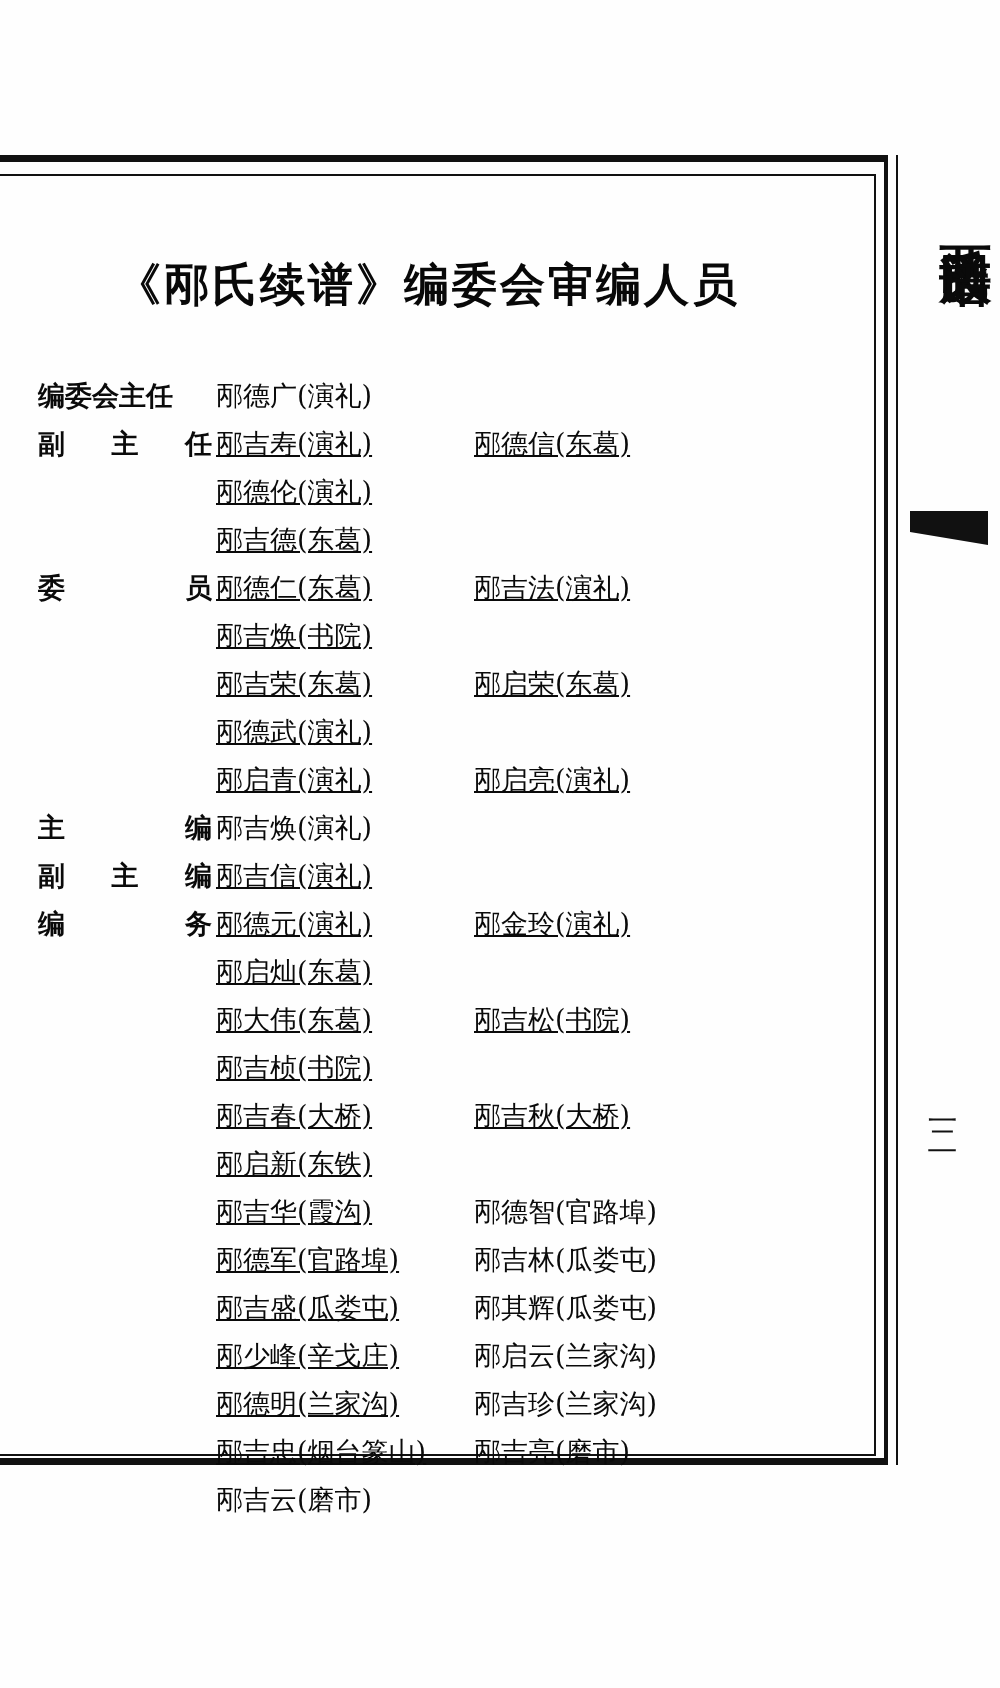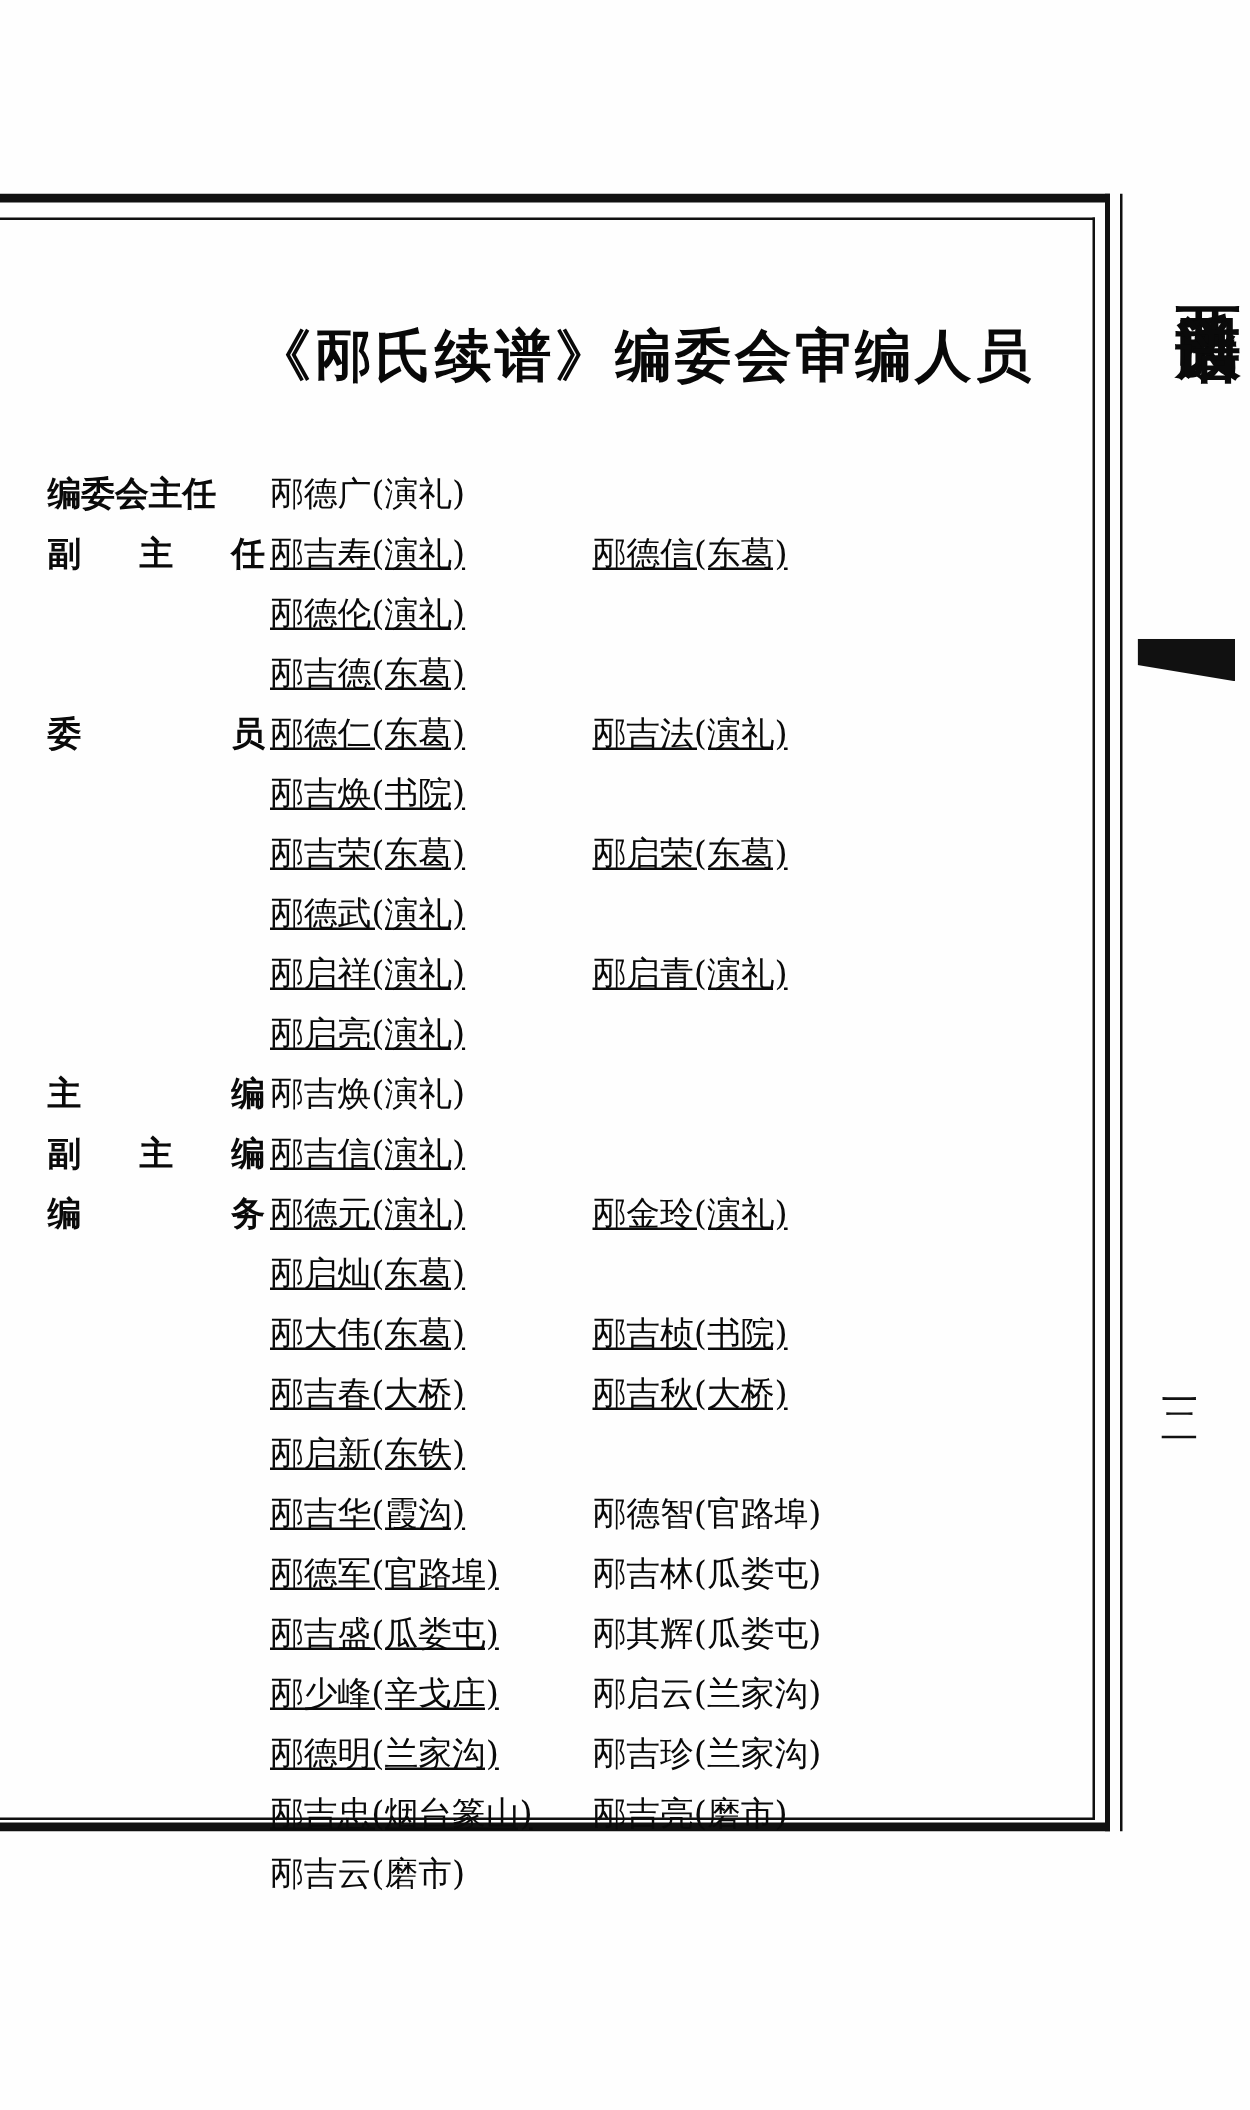--- a/index.html
+++ b/index.html
@@ -102,30 +102,29 @@
     font-family: "DejaVu Serif", "Liberation Serif", serif;
     font-size: 30px;
     line-height: 1.25;
     letter-spacing: 4px;
     color: #111;
   }
 
   
   .doc-title {
     position: absolute;
-    left: 128px;
+    left: 116px;
     top: 255px;
     width: 700px;
     font-family: "DejaVu Serif", "Liberation Serif", serif;
     font-weight: 700;
     font-size: 45px;
     letter-spacing: 3px;
     color: #080808;
     white-space: nowrap;
-    text-align: right;
   }
 
   .roster {
     position: absolute;
     left: 38px;
     top: 372px;
     width: 800px;
   }
   .row {
     display: flex;
@@ -240,21 +239,20 @@
         <div class="rowlabel"></div>
         <div class="names">
           <div class="name wide">邴吉荣(东葛)</div>
           <div class="name wide">邴启荣(东葛)</div>
           <div class="name wide">邴德武(演礼)</div>
         </div>
       </div>
       <div class="row">
         <div class="rowlabel"></div>
         <div class="names">
-          <div class="name wide">邴启祥(演礼)</div>
           <div class="name wide">邴启青(演礼)</div>
           <div class="name wide">邴启亮(演礼)</div>
         </div>
       </div>
       <div class="row">
         <div class="rowlabel">
           <span>主</span>
           <span>编</span>
         </div>
         <div class="names">
@@ -279,20 +277,21 @@
         <div class="names">
           <div class="name wide">邴德元(演礼)</div>
           <div class="name wide">邴金玲(演礼)</div>
           <div class="name wide">邴启灿(东葛)</div>
         </div>
       </div>
       <div class="row">
         <div class="rowlabel"></div>
         <div class="names">
           <div class="name wide">邴大伟(东葛)</div>
+          <div class="name wide">邴吉松(书院)</div>
           <div class="name wide">邴吉桢(书院)</div>
         </div>
       </div>
       <div class="row">
         <div class="rowlabel"></div>
         <div class="names">
           <div class="name wide">邴吉春(大桥)</div>
           <div class="name wide">邴吉秋(大桥)</div>
           <div class="name wide">邴启新(东铁)</div>
         </div>

